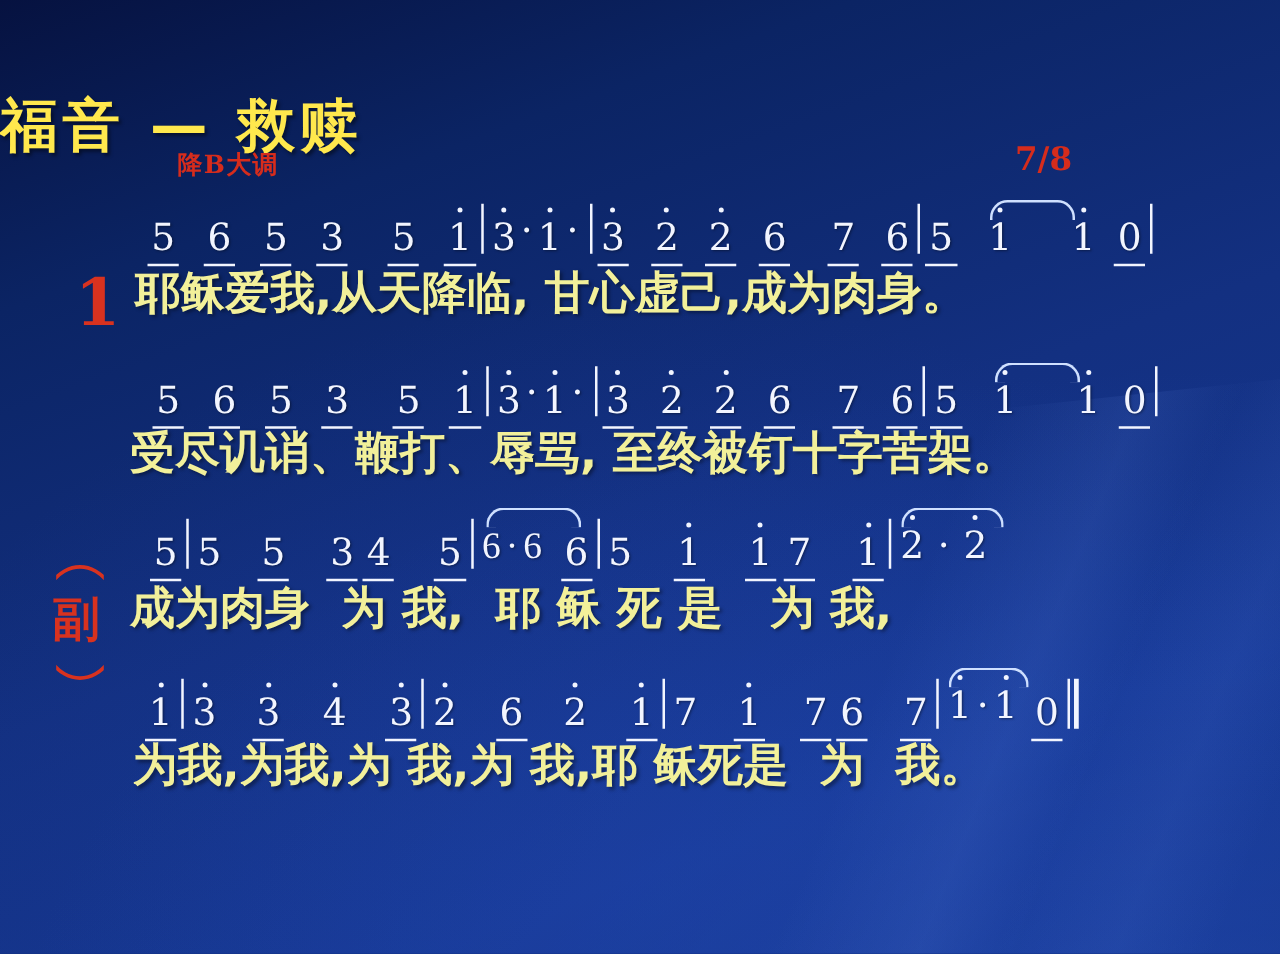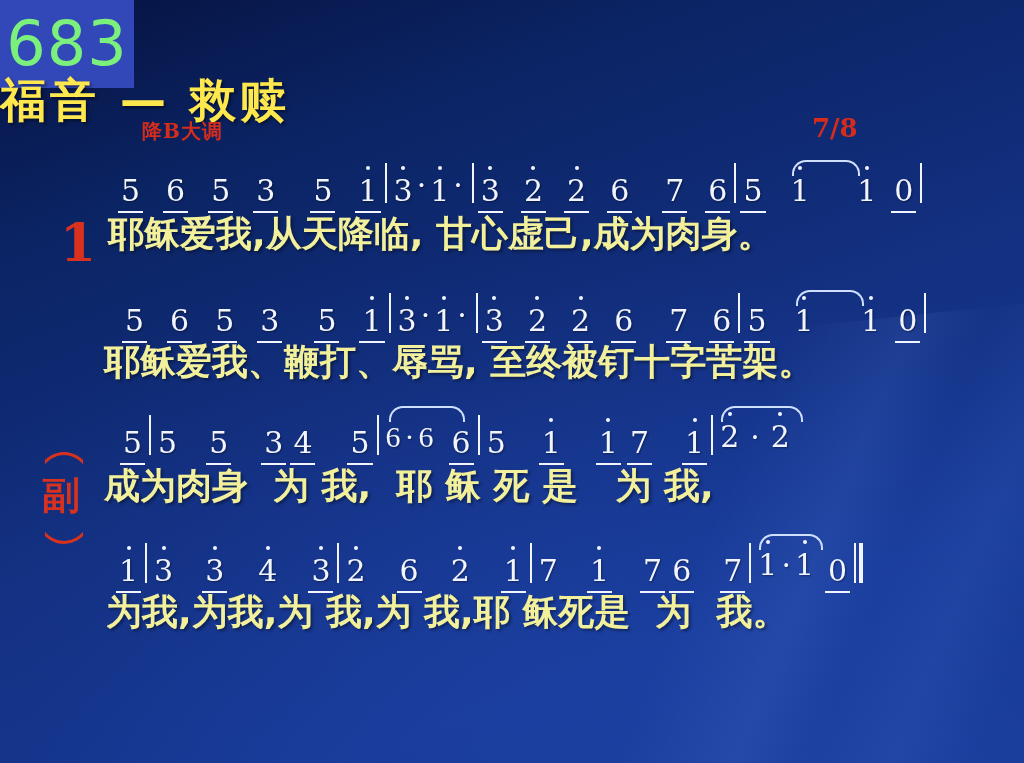--- a/index.html
+++ b/index.html
@@ -94,23 +94,20 @@
     border:3px solid #d8321f;border-radius:50%;
     clip-path:polygon(0 0,22% 0,22% 100%,0 100%,100% 100%,78% 100%,78% 0,100% 0);
   }
   #chorus-mark .lab{position:relative;z-index:2;}
 </style>
 </head>
 <body>
 
 <div id="slide">
 
-  <div id="num-badge">
-    <span class="txt">683</span>
-  </div>
 
   <div id="title">福音 — 救赎</div>
   <div id="key-sig">降B大调</div>
   <div id="meter">7/8</div>
 
   <div class="system" style="top:160px;">
     <div class="noteline" style="padding-left:120px;">
 
       <span class="tok u"><span class="g">5</span></span>
         <span class="sp" style="width:24px"></span>
@@ -191,21 +188,21 @@
         <span class="sp" style="width:26px"></span>
       <span style="position:relative;display:inline-block;">
         <span class="tie" style="left:2px;top:-16px;width:64px;"></span>
         <span class="tok oct"><span class="g">1</span></span><span class="sp" style="width:36px"></span>
         <span class="tok oct"><span class="g">1</span></span>
       </span>
       <span class="sp" style="width:16px"></span>
       <span class="tok u"><span class="g">0</span></span>
       <span class="bar"></span>
     </div>
-    <div class="lyric" style="left:104px;top:48px;">耶稣爱我、鞭打、辱骂, 至终被钉十字苦架。</div>
+    <div class="lyric" style="left:104px;top:48px;">受尽讥诮、鞭打、辱骂, 至终被钉十字苦架。</div>
   </div>
 
   <div class="system" style="top:412px;">
     <div class="noteline" style="padding-left:122px;">
       <span class="tok u"><span class="g">5</span></span>
       <span class="bar"></span>
       <span class="tok"><span class="g">5</span></span>
         <span class="sp" style="width:30px"></span>
       <span class="tok u"><span class="g">5</span></span>
         <span class="sp" style="width:34px"></span>

